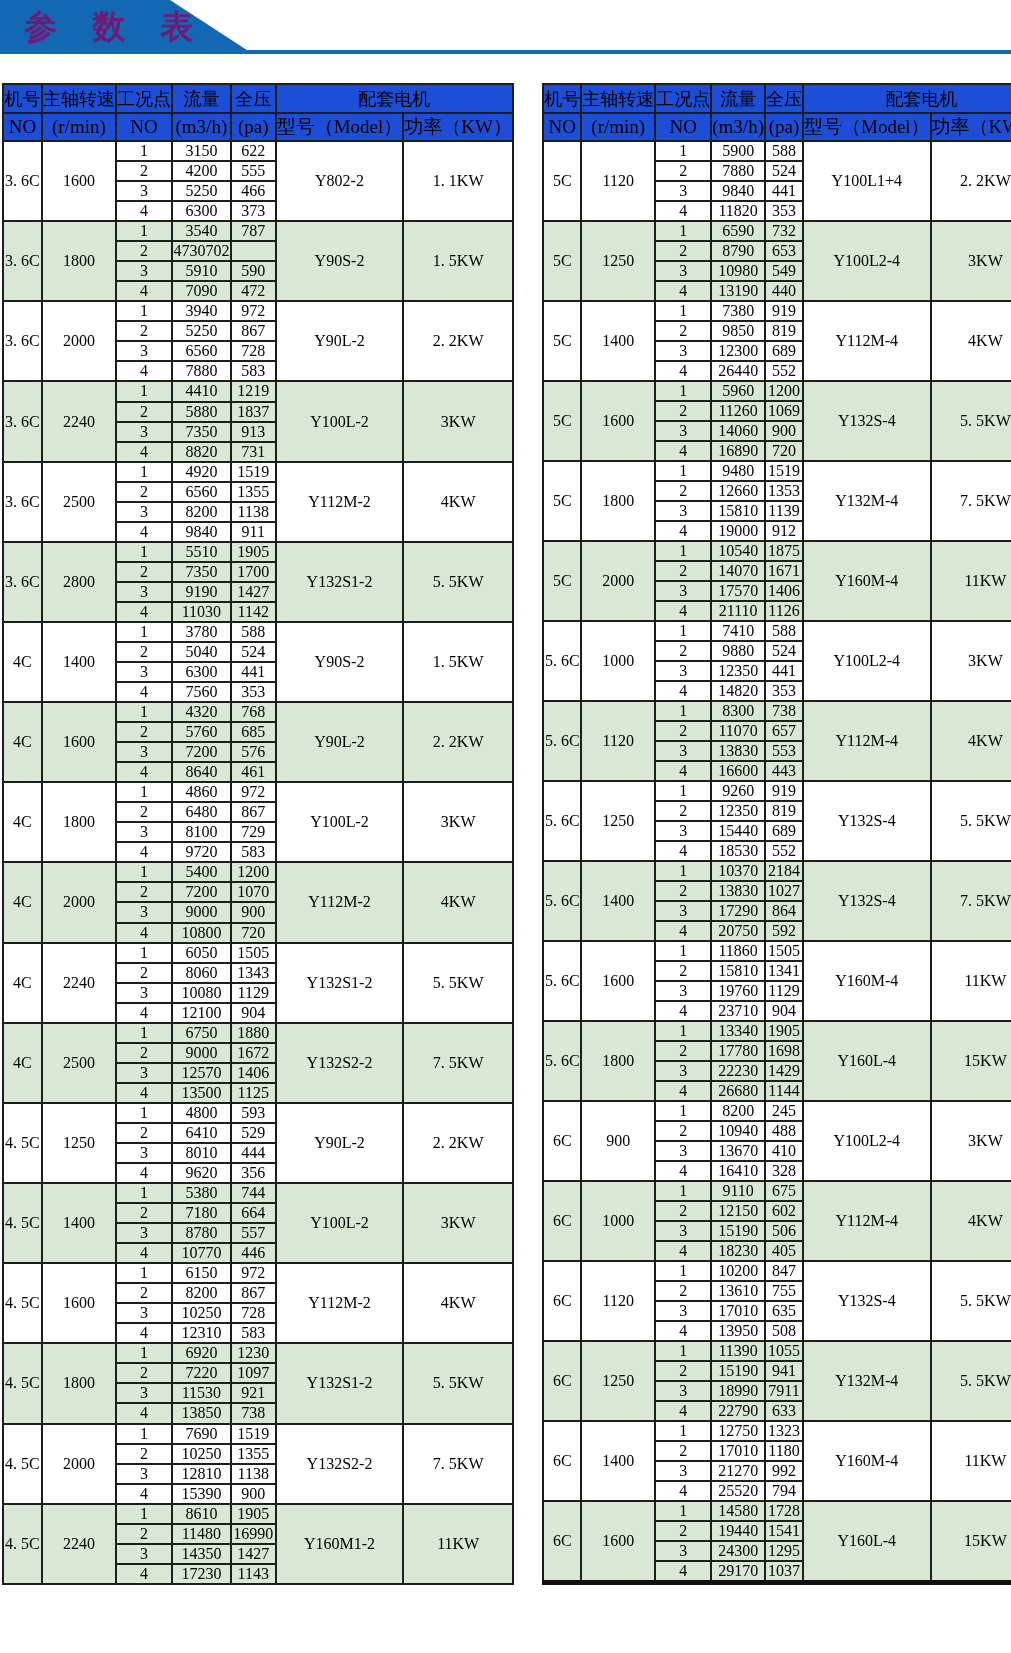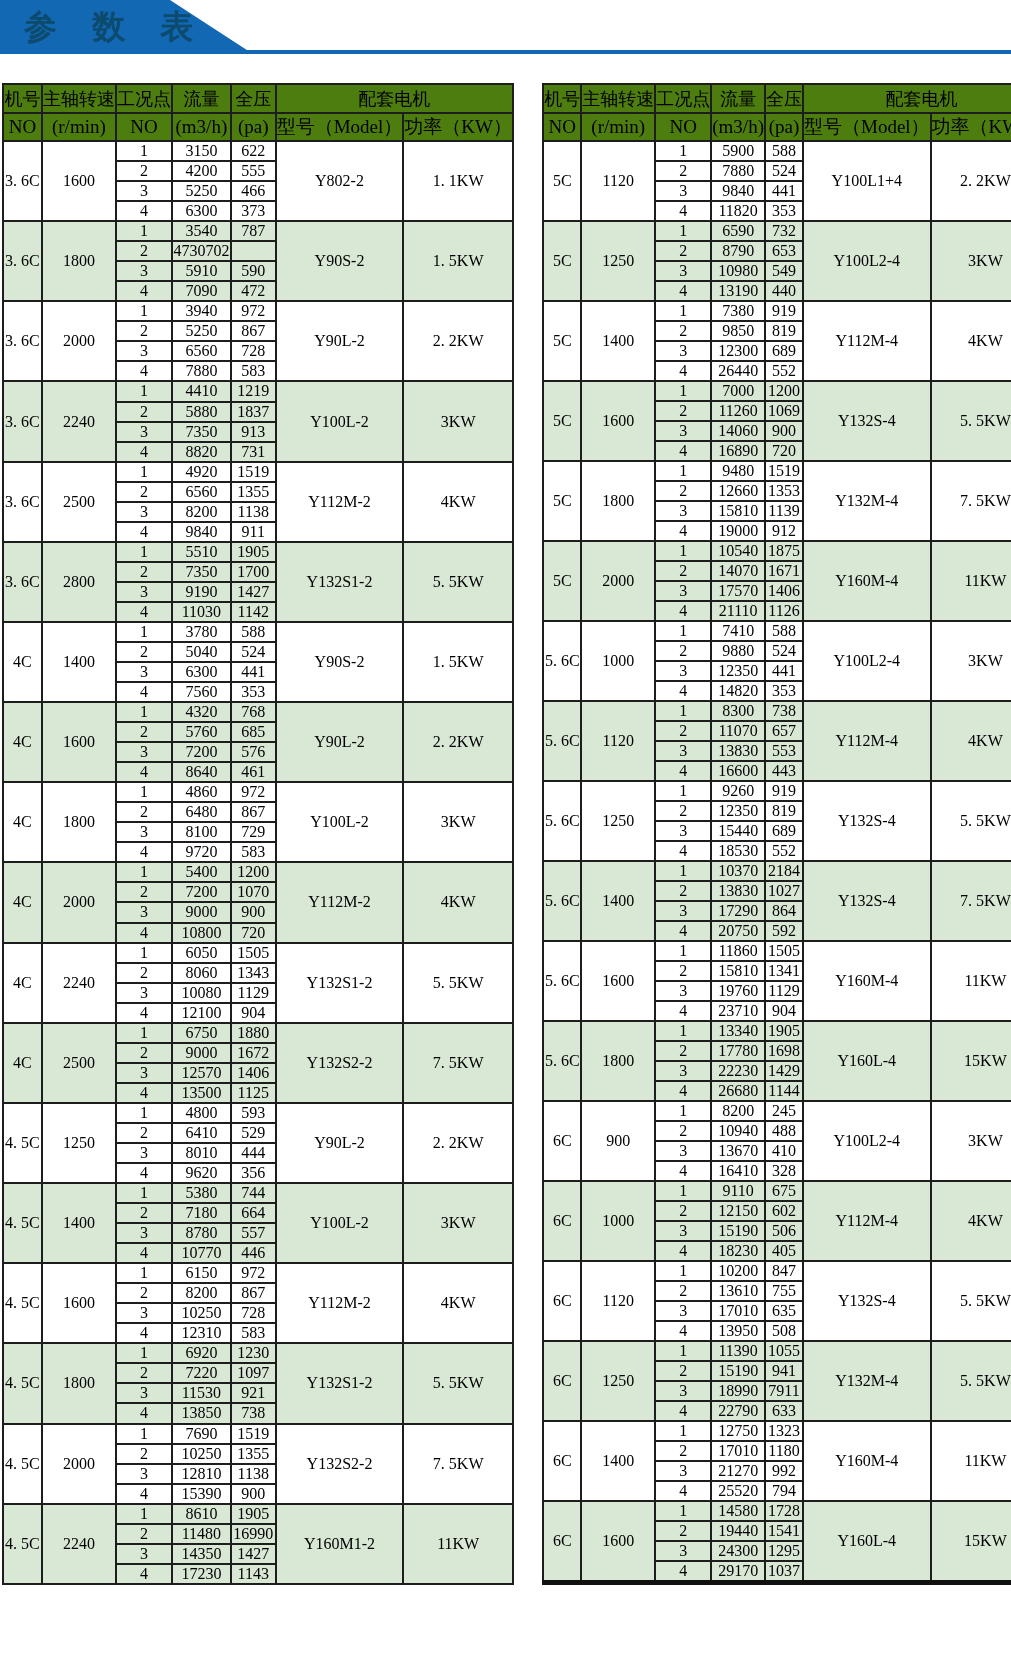--- a/index.html
+++ b/index.html
@@ -18,39 +18,39 @@
     position:absolute; top:0; left:0; width:300px; height:54px;
     background:#1268b3;
     clip-path:polygon(0 0, 170px 0, 253px 100%, 0 100%);
   }
   .banner-line {
     position:absolute; left:0; right:0; bottom:0; height:4px;
     background:#1268b3;
   }
   .banner-title {
     position:absolute; left:24px; top:5px;
-    color:#0c4a6e; font-size:33px; font-weight:bold; letter-spacing:13px;
+    color:#701a75; font-size:33px; font-weight:bold; letter-spacing:13px;
     font-family:"Liberation Sans","DejaVu Sans",sans-serif;
     white-space:nowrap;
   }
 
   
   .tables { position:absolute; top:83px; left:2px; display:flex; }
   table { border-collapse:collapse; table-layout:fixed; }
   .gap { width:33px; }
   .param-table { border:2px solid #1d1d1d; }
   .param-table.thick-bottom { border-bottom:5px solid #111; }
   th, td {
     border:2px solid #1d1d1d;
     text-align:center; vertical-align:middle;
     padding:0; font-weight:normal; overflow:hidden; white-space:nowrap;
   }
   tr.h1 th { height:27px; font-size:18px; }
   tr.h2 th { height:18px; font-size:19px; }
-  thead th { background:#4d7c0f; }
+  thead th { background:#1d4ed8; }
   tbody td { height:17px; font-size:16px; }
   tbody.green td { background:#d9e7d5; }
   tbody.white td { background:#ffffff; }
 </style>
 </head>
 <body>
 
 <div class="banner">
   <div class="banner-line"></div>
   <div class="banner-shape"></div>
@@ -665,21 +665,21 @@
           <td>4</td>
           <td>26440</td>
           <td>552</td>
         </tr>
       </tbody>
       <tbody class="green">
         <tr>
           <td rowspan="4">5C</td>
           <td rowspan="4">1600</td>
           <td>1</td>
-          <td>7000</td>
+          <td>5960</td>
           <td>1200</td>
           <td rowspan="4">Y132S-4</td>
           <td rowspan="4">5. 5KW</td>
         </tr>
         <tr>
           <td>2</td>
           <td>11260</td>
           <td>1069</td>
         </tr>
         <tr>

